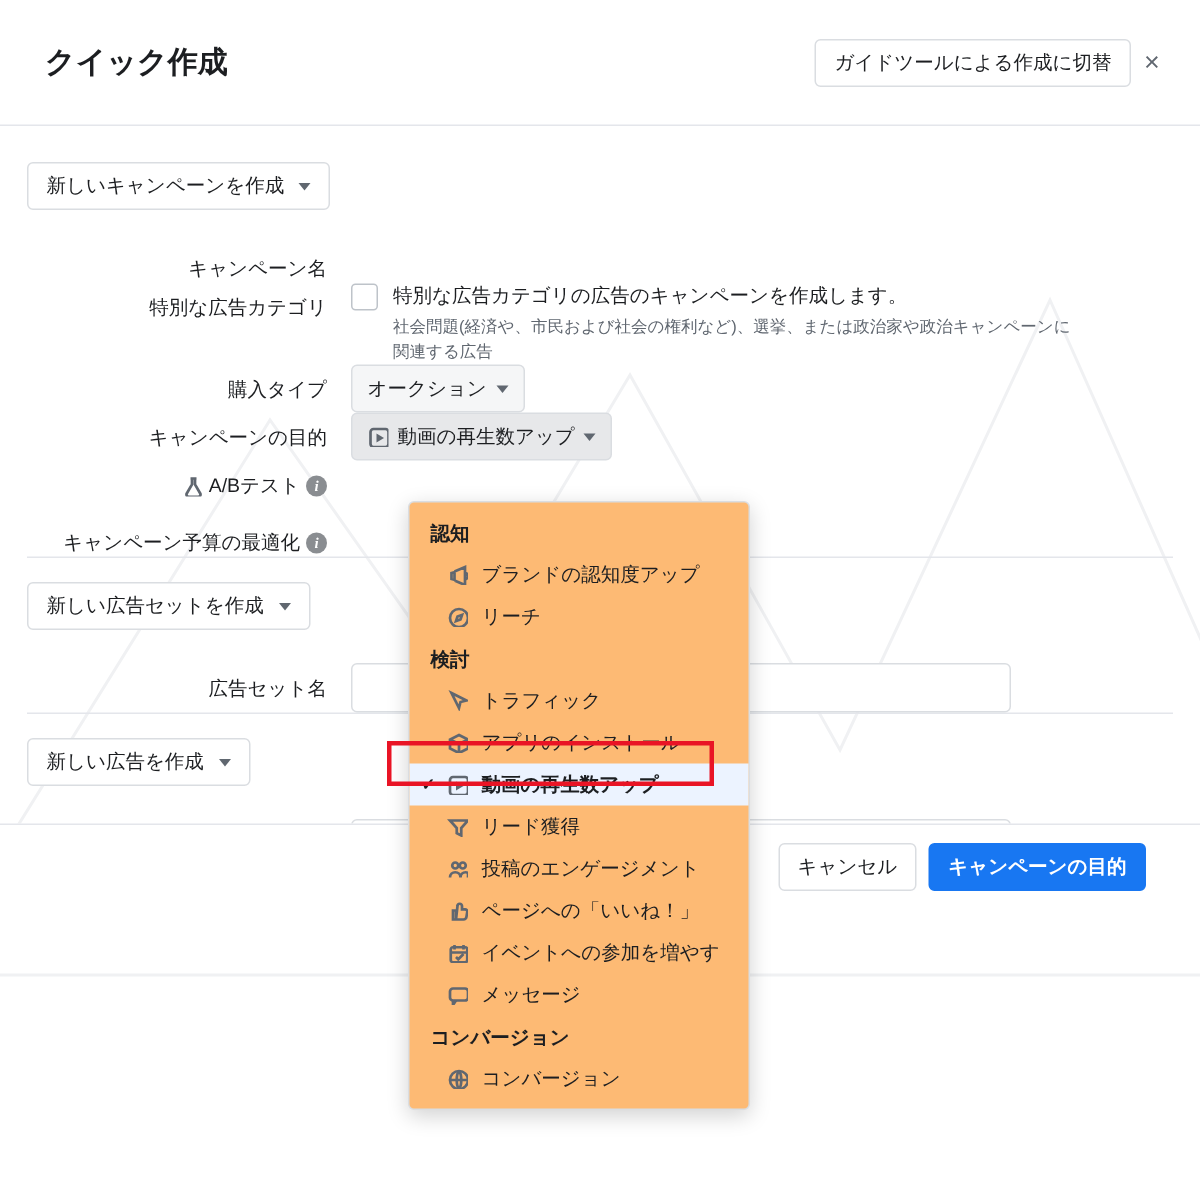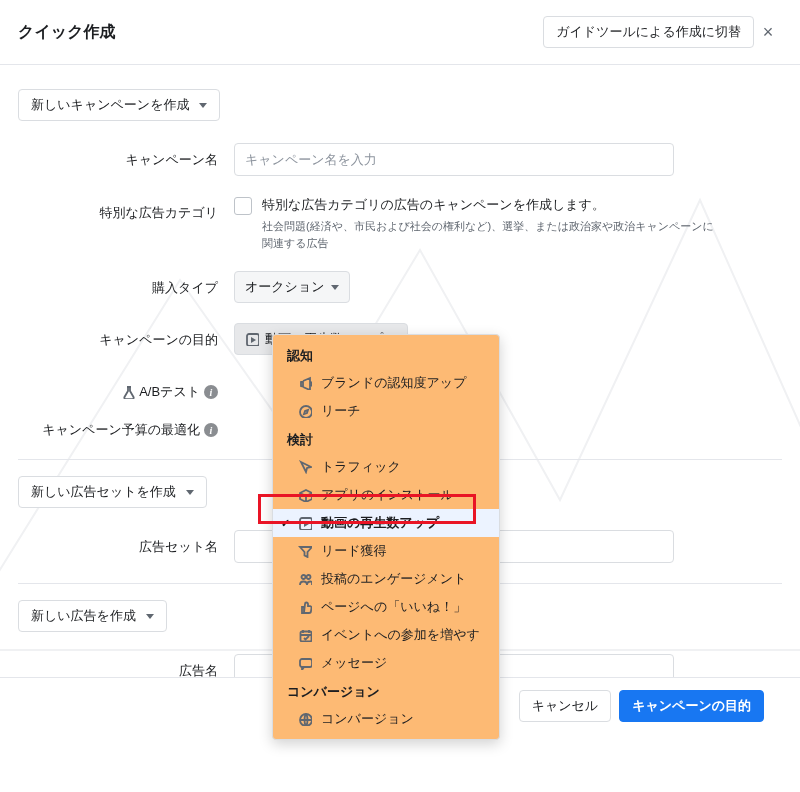--- a/index.html
+++ b/index.html
@@ -15,30 +15,30 @@
     --red-highlight:#e91425;
   }
   *{box-sizing:border-box;font-family:-apple-system,BlinkMacSystemFont,"Segoe UI","Hiragino Kaku Gothic ProN","Hiragino Sans","Meiryo",sans-serif}
   body{margin:0;background:var(--bg);color:var(--txt);font-size:13px;width:800px;height:792px;overflow:hidden;position:relative}
   
   .bg-deco{position:absolute;inset:0;pointer-events:none;z-index:0}
   .bg-deco svg{width:100%;height:100%}
   .window{position:relative;z-index:1}
   
   .titlebar{display:flex;align-items:center;justify-content:space-between;padding:16px 18px;border-bottom:1px solid var(--border-light)}
-  .titlebar h2{margin:0;font-size:16px;font-weight:700}
+  .titlebar h2{margin:12px;font-size:20px;font-weight:700}
   .titlebar .right{display:flex;align-items:center;}
   .btn{display:inline-flex;align-items:center;gap:6px;padding:6px 12px;border:1px solid var(--border);border-radius:4px;background:#fff;color:var(--txt);font-size:13px;cursor:pointer;white-space:nowrap}
   .btn.primary{background:var(--fb-blue);border-color:var(--fb-blue);color:#fff;font-weight:600}
   .btn .caret{margin-left:4px}
   .icon-btn{width:28px;height:28px;display:inline-flex;align-items:center;justify-content:center;cursor:pointer;color:#606770;font-size:18px}
   
   .body{padding:18px 18px 0}
   .section-btn-row{padding:6px 0 22px}
-  .form-row{display:flex;align-items:flex-start;gap:16px;margin-bottom:20px}
+  .form-row{display:flex;align-items:flex-start;gap:16px;}
   .form-row .label{width:200px;min-width:200px;text-align:right;padding-top:8px;color:var(--txt);font-size:13px;display:flex;justify-content:flex-end;align-items:center;gap:4px}
   .form-row .field{flex:1;min-width:0}
   .text-input{width:100%;max-width:440px;padding:8px 10px;border:1px solid var(--border);border-radius:4px;font-size:13px;color:var(--txt)}
   .text-input::placeholder{color:#8d949e}
   .checkbox-row{display:flex;align-items:flex-start;gap:10px}
   .checkbox{width:18px;height:18px;border:1px solid #bec3c9;border-radius:3px;flex:0 0 18px;margin-top:1px;cursor:pointer;background:#fff}
   .help-sub{color:var(--txt-muted);font-size:11px;line-height:1.5;margin-top:4px;max-width:460px}
   .dropdown-btn{display:inline-flex;align-items:center;gap:6px;padding:6px 10px;border:1px solid var(--border);border-radius:4px;background:#f5f6f7;font-size:13px;cursor:pointer}
   .dropdown-btn.open{background:#e7e8ea}
   .caret-down{width:0;height:0;border-left:4px solid transparent;border-right:4px solid transparent;border-top:5px solid #606770;display:inline-block}
@@ -141,23 +141,20 @@
 
     <div class="section-btn-row">
       <button class="btn">
         <span>新しいキャンペーンを作成</span>
           <span class="caret caret-down"></span>
       </button>
     </div>
 
     <div class="form-row">
       <div class="label">キャンペーン名</div>
-      <div class="field">
-        <input class="text-input" placeholder="キャンペーン名を入力" style="">
-      </div>
     </div>
 
     <div class="form-row">
       <div class="label">特別な広告カテゴリ</div>
       <div class="field">
         <div class="checkbox-row">
           <div class="checkbox"></div>
           <div>
             <div>特別な広告カテゴリの広告のキャンペーンを作成します。</div>
             <div class="help-sub">社会問題(経済や、市民および社会の権利など)、選挙、または政治家や政治キャンペーンに関連する広告</div>

